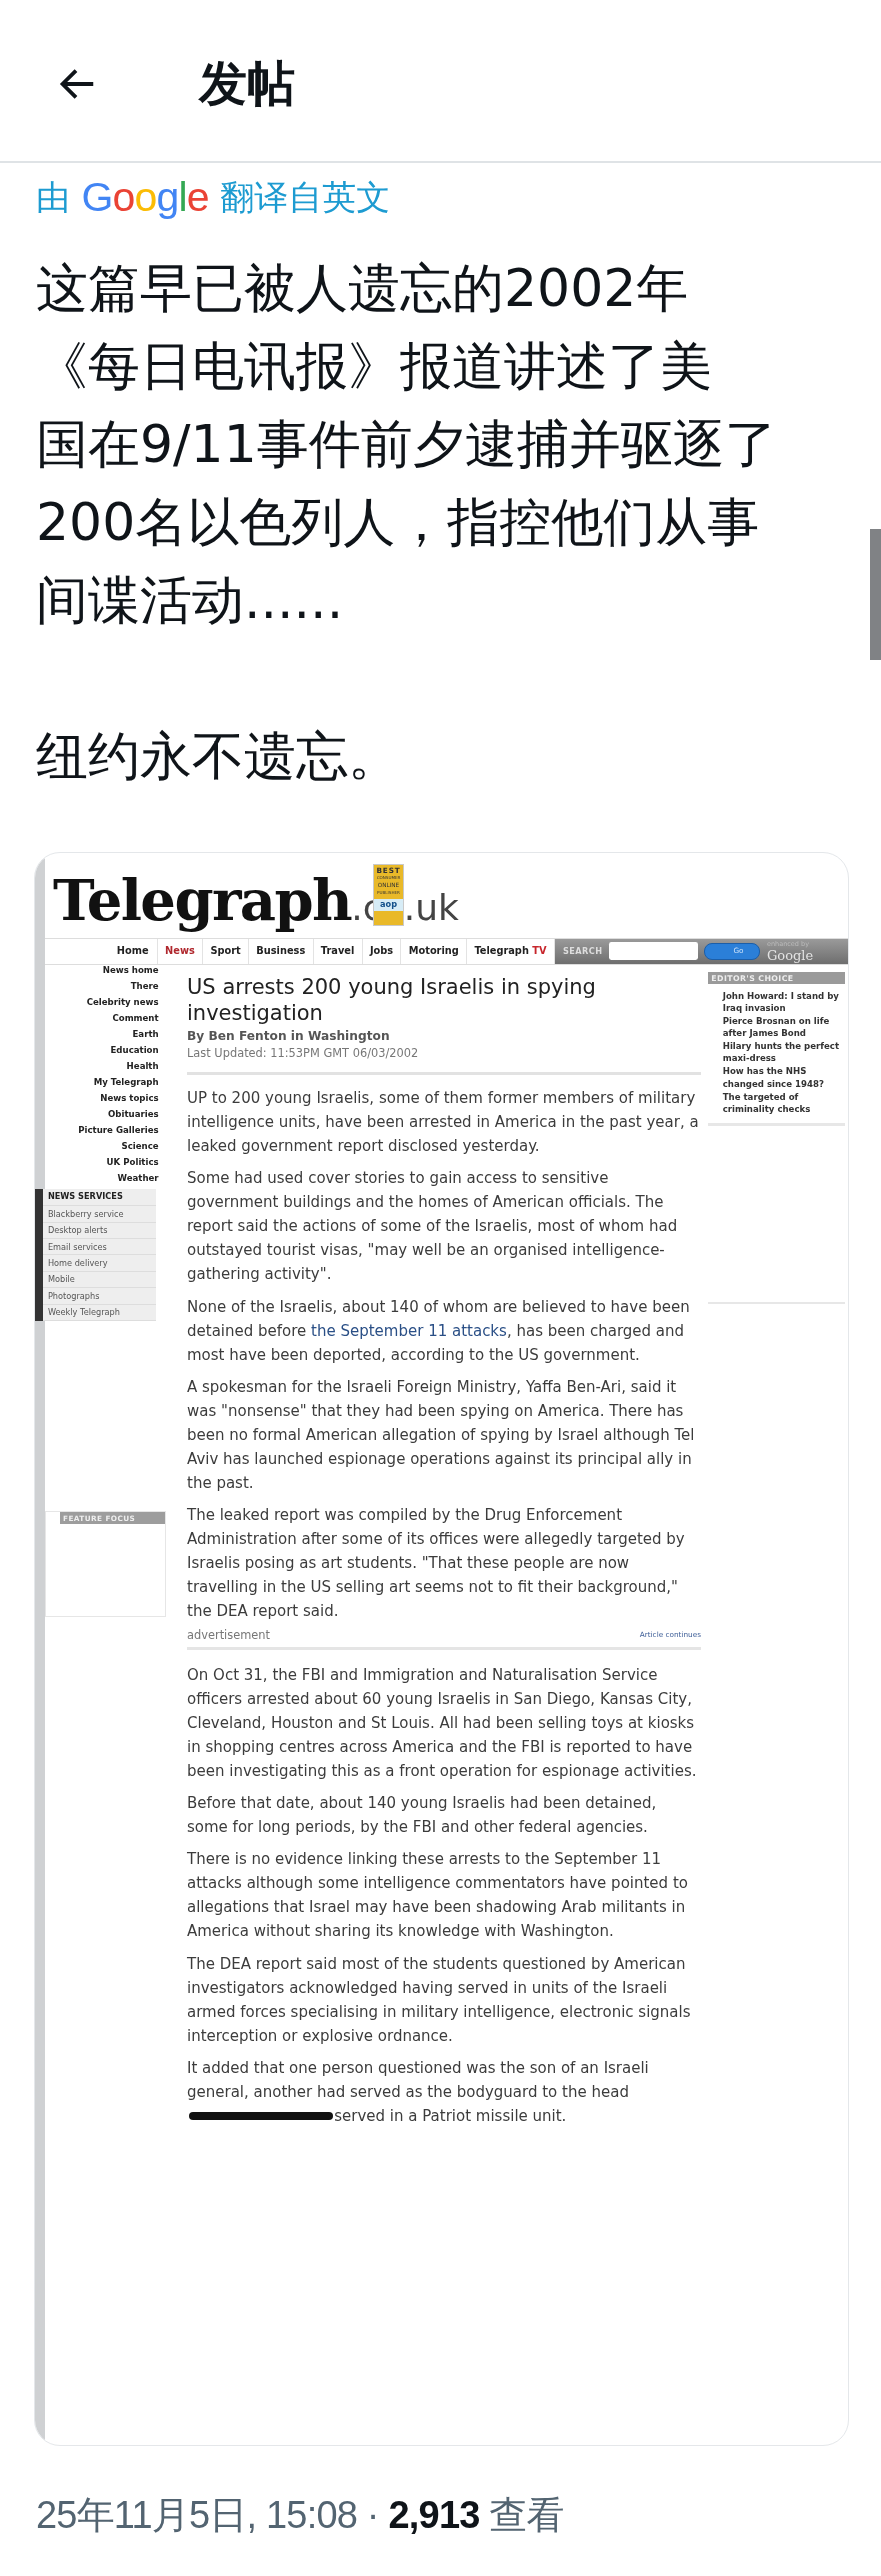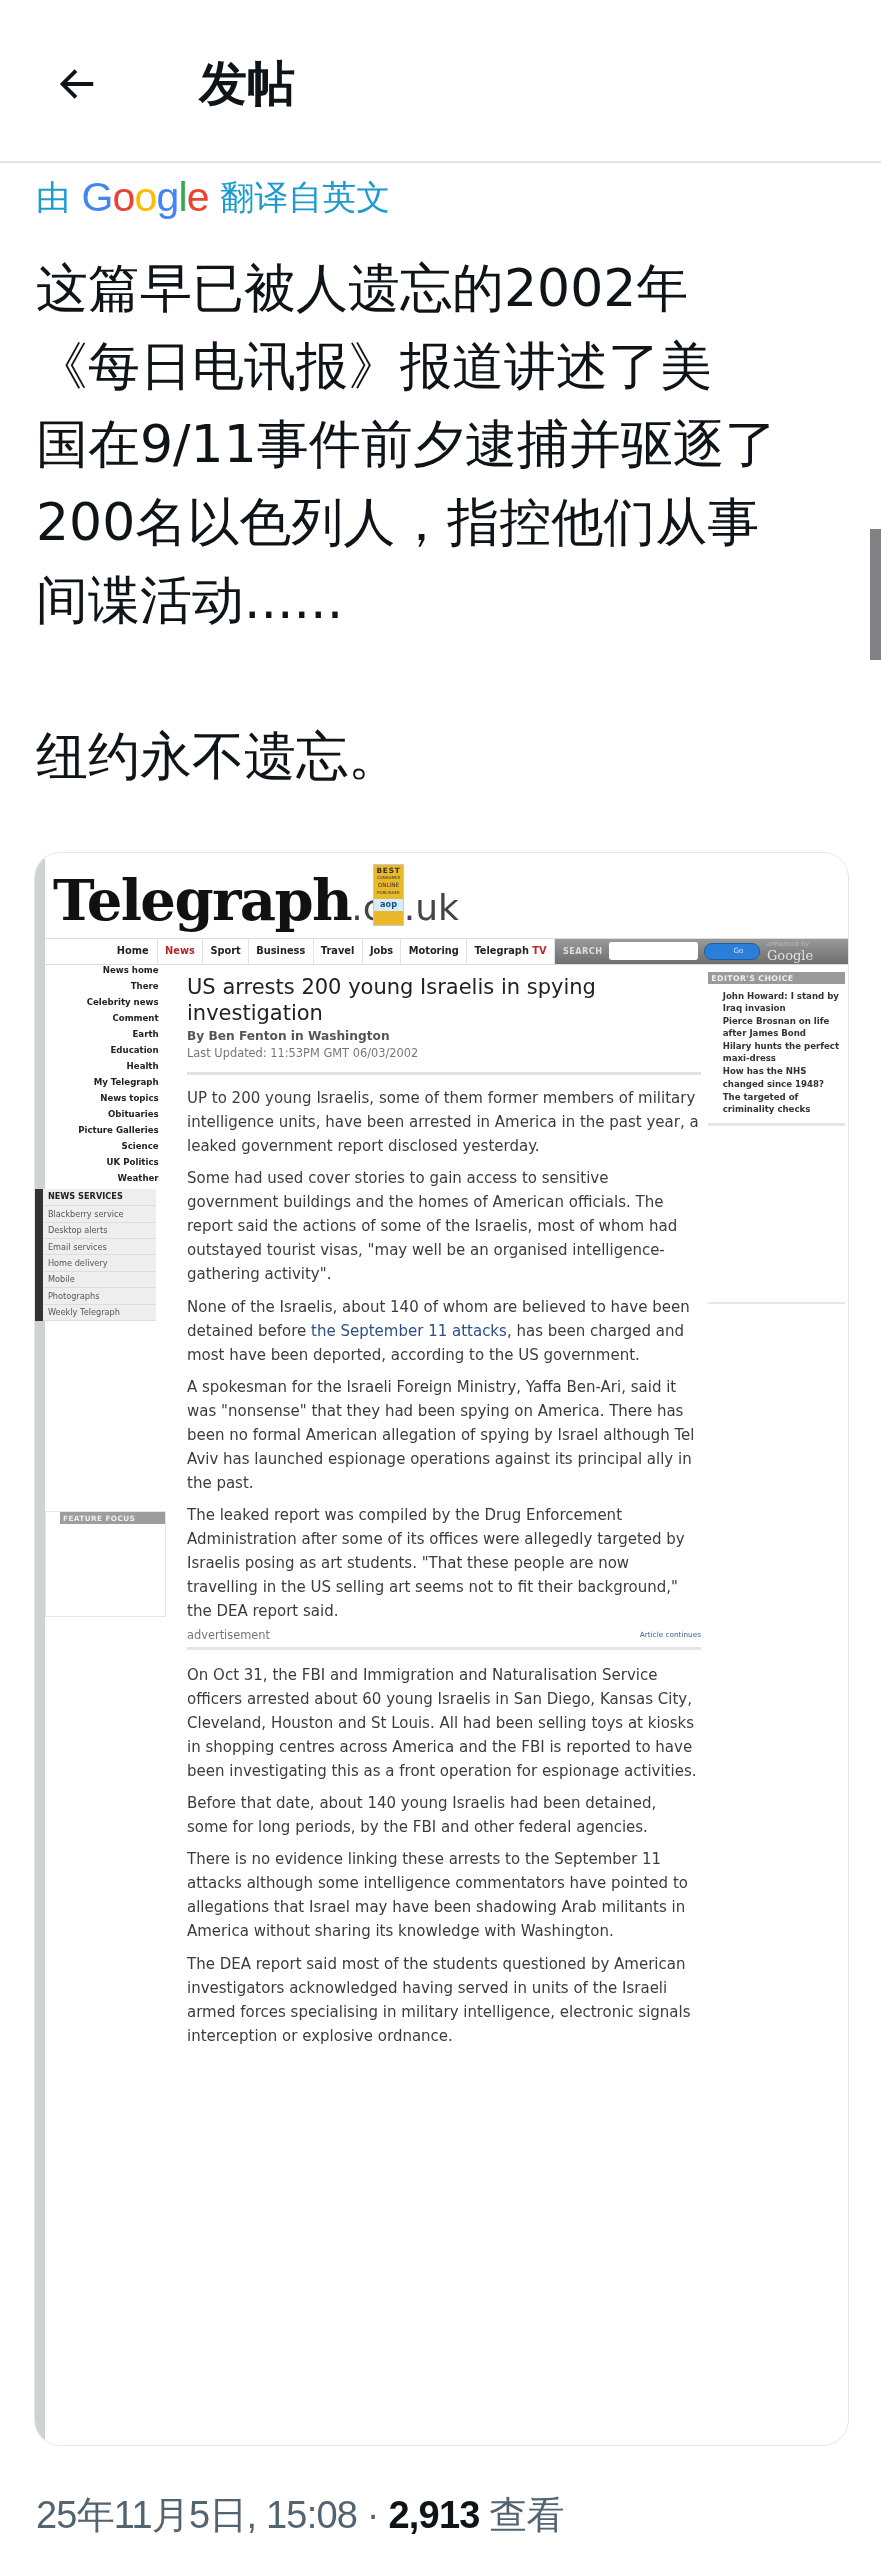--- a/index.html
+++ b/index.html
@@ -180,20 +180,21 @@
       <p class="para">The leaked report was compiled by the Drug Enforcement Administration after some of its offices were allegedly targeted by Israelis posing as art students. "That these people are now travelling in the US selling art seems not to fit their background," the DEA report said.</p>
       <div class="ad-row">
         <span class="ad-label">advertisement</span>
         <span class="ad-continue">Article continues</span>
       </div>
       <div class="ad-rule"></div>
       <p class="para">On Oct 31, the FBI and Immigration and Naturalisation Service officers arrested about 60 young Israelis in San Diego, Kansas City, Cleveland, Houston and St Louis. All had been selling toys at kiosks in shopping centres across America and the FBI is reported to have been investigating this as a front operation for espionage activities.</p>
       <p class="para">Before that date, about 140 young Israelis had been detained, some for long periods, by the FBI and other federal agencies.</p>
       <p class="para">There is no evidence linking these arrests to the September 11 attacks although some intelligence commentators have pointed to allegations that Israel may have been shadowing Arab militants in America without sharing its knowledge with Washington.</p>
       <p class="para">The DEA report said most of the students questioned by American investigators acknowledged having served in units of the Israeli armed forces specialising in military intelligence, electronic signals interception or explosive ordnance.</p>
+      <p class="para"><span>It added that one person questioned was the son of an Israeli general, another had served as the bodyguard to the head</span> <span class="redact"></span><span>served in a Patriot missile unit.</span></p>
     </div>
 
     <div class="side-right">
       <div class="ed-head">EDITOR'S CHOICE</div>
       <div style="height:4.9px"></div>
       <div class="ed-item">John Howard: I stand by Iraq invasion</div>
       <div class="ed-item">Pierce Brosnan on life after James Bond</div>
       <div class="ed-item">Hilary hunts the perfect maxi-dress</div>
       <div class="ed-item">How has the NHS changed since 1948?</div>
       <div class="ed-item">The targeted of criminality checks</div>

